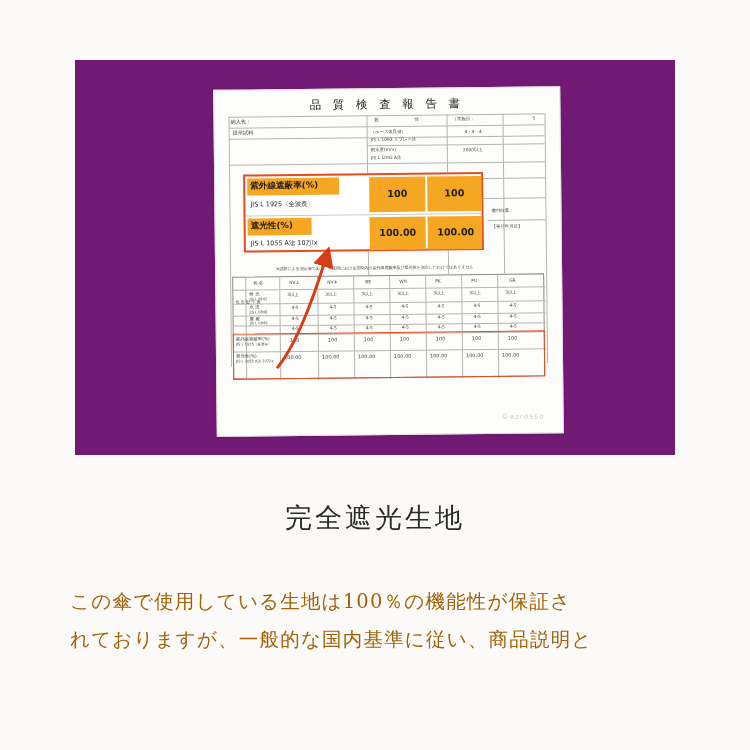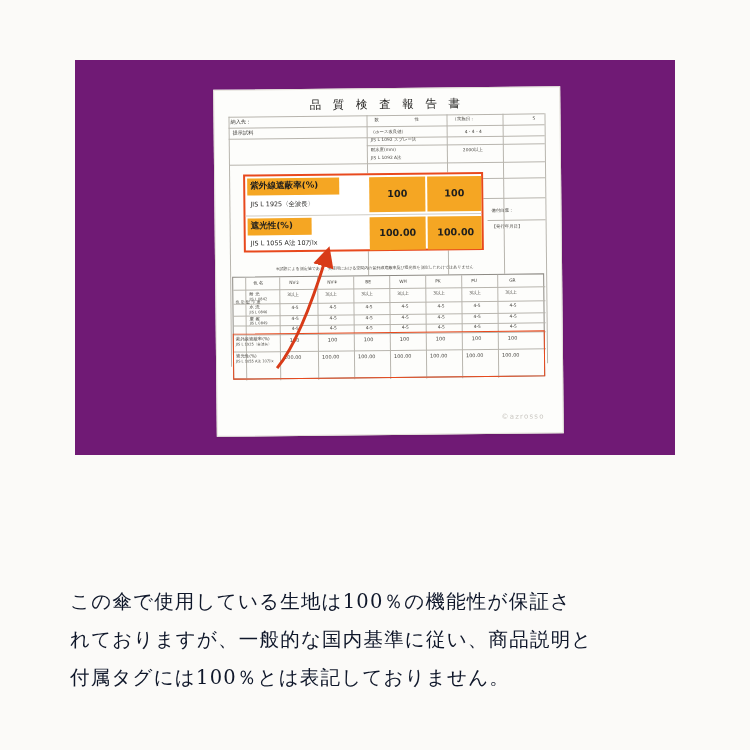--- a/index.html
+++ b/index.html
@@ -179,21 +179,21 @@
     margin: 0;
   }
   .body-copy {
     position: absolute;
     left: 70px;
     width: 610px;
     top: 583px;
     font-size: 19.5px;
     line-height: 1.95;
     letter-spacing: 1.2px;
-    color: #0f172a;
+    color: #a16207;
     font-family: "DejaVu Serif", "Liberation Serif", serif;
     text-align: left;
   }
   .body-copy div { white-space: nowrap; }
 </style>
 </head>
 <body>
 
 <div class="page">
 
@@ -354,20 +354,20 @@
             <polygon points="0 0, 7 3.5, 0 7" fill="#d83b18"></polygon>
           </marker>
         </defs>
         <path d="M 38 128 C 58 104, 74 62, 88 18" stroke="#d83b18" stroke-width="3" fill="none" marker-end="url(#ah)"></path>
       </svg>
 
       <div class="watermark">©azrosso</div>
     </div>
   </div>
 
+  <h2 class="headline">完全遮光生地</h2>
 
   <div class="body-copy">
     <div>この傘で使用している生地は100％の機能性が保証さ</div>
     <div>れておりますが、一般的な国内基準に従い、商品説明と</div>
-    <div>付属タグには100％とは表記しておりません。</div>
   </div>
 
 </div>
 
 </body></html>

